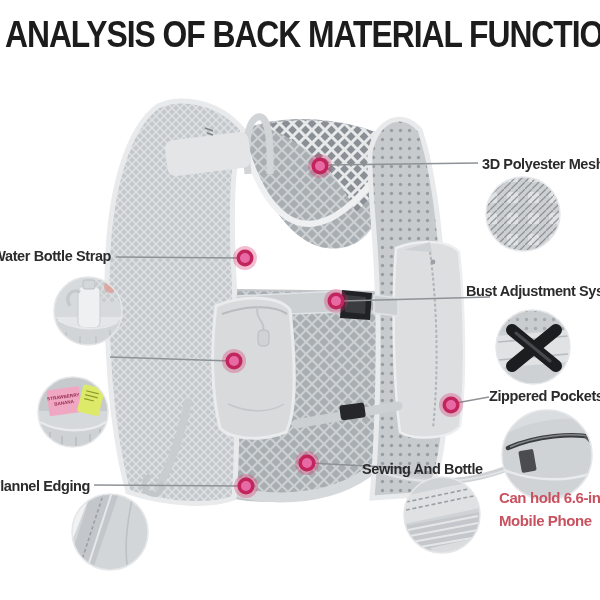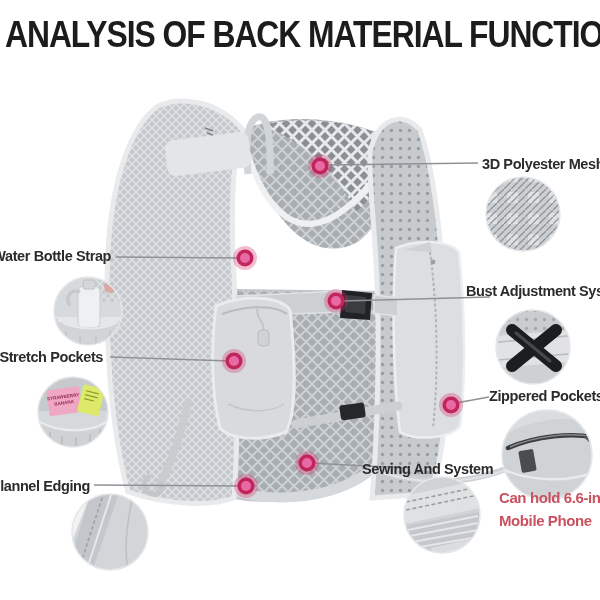--- a/index.html
+++ b/index.html
@@ -268,23 +268,22 @@
         <circle r="12" fill="var(--callout-dot)" opacity="0.32"></circle>
           <circle r="8.5" fill="#c2255c"></circle>
           <circle r="5" fill="#e86aa4"></circle>
       </g>
     </g>
   </svg>
 
   <span class="lbl" style="left:482px;top:156px;">3D Polyester Mesh</span>
   <span class="lbl right-align" style="right:489px;top:248px;">Water Bottle Strap</span>
   <span class="lbl" style="left:466px;top:283px;">Bust Adjustment System</span>
-  <span class="lbl right-align" style="right:497px;top:349px;">Stretch Pockets</span>
   <span class="lbl" style="left:489px;top:388px;">Zippered Pockets</span>
-  <span class="lbl" style="left:362px;top:461px;">Sewing And System</span>
+  <span class="lbl" style="left:362px;top:461px;">Sewing And Bottle</span>
   <span class="lbl right-align" style="right:510px;top:478px;">Flannel Edging</span>
 
   <div class="phone-note">
     <div>Can hold 6.6-inch</div>
     <div>Mobile Phone</div>
   </div>
 
 </div>
 
 </body></html>

